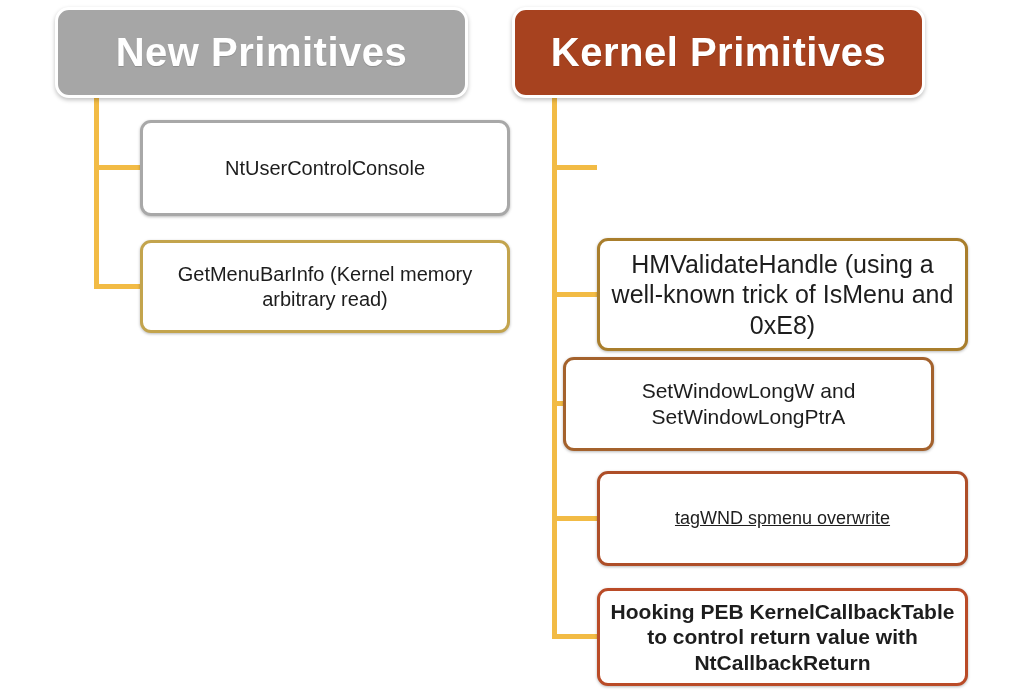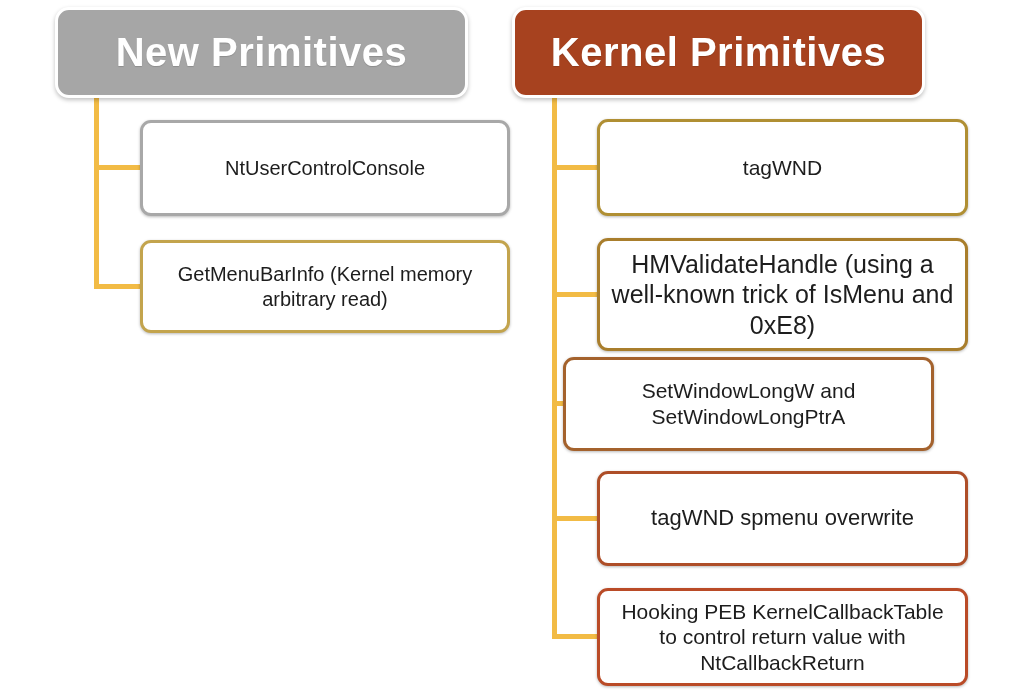--- a/index.html
+++ b/index.html
@@ -39,22 +39,22 @@
     color:var(--text-dark);
     padding:4px 14px;
     line-height:1.22;
     box-shadow:0 1px 3px rgba(0,0,0,0.28);
   }
   .node-l1 { left:140px; top:120px; width:370px; height:96px;  border-color:var(--border-gray);         font-size:20px; }
   .node-l2 { left:140px; top:240px; width:370px; height:93px;  border-color:var(--border-gold-light);   font-size:20px; }
   .node-r1 { left:597px; top:119px; width:371px; height:97px;  border-color:var(--border-gold);         font-size:21px; }
   .node-r2 { left:597px; top:238px; width:371px; height:113px; border-color:var(--border-bronze);       font-size:25px; padding:16px 7px; }
   .node-r3 { left:563px; top:357px; width:371px; height:94px;  border-color:var(--border-brown-orange); font-size:21px; }
-  .node-r4 { left:597px; top:471px; width:371px; height:95px;  border-color:var(--border-orange-red);   font-size:22px; }
-  .node-r5 { left:597px; top:588px; width:371px; height:98px;  border-color:var(--border-red-orange);   font-size:21px; padding:4px 10px; }
+  .node-r4 { left:597px; top:471px; width:371px; height:95px;  border-color:var(--border-orange-red);   font-size:18px;text-decoration:underline; }
+  .node-r5 { left:597px; top:588px; width:371px; height:98px;  border-color:var(--border-red-orange);   font-size:21px; padding:4px 10px;font-weight:bold; }
 
   
   .conn { position:absolute; background:var(--connector); }
   .conn-left-vertical  { left:94px;  top:97px; width:5px; height:192px; }
   .conn-left-stub-1    { left:94px;  top:165px; width:46px; height:5px; }
   .conn-left-stub-2    { left:94px;  top:284px; width:46px; height:5px; }
   .conn-right-vertical { left:552px; top:97px; width:5px; height:542px; }
   .conn-right-stub-1   { left:552px; top:165px; width:45px; height:5px; }
   .conn-right-stub-2   { left:552px; top:292px; width:45px; height:5px; }
   .conn-right-stub-3   { left:552px; top:401px; width:45px; height:5px; }
@@ -77,21 +77,20 @@
   <div class="conn conn-right-stub-5"></div>
 
   <div class="header header-gray">New Primitives</div>
 
   <div class="header header-red">Kernel Primitives</div>
 
   <div class="node node-l1">NtUserControlConsole</div>
 
   <div class="node node-l2">GetMenuBarInfo (Kernel memory arbitrary read)</div>
 
-  <div class="node node-r1">tagWND</div>
 
   <div class="node node-r2">HMValidateHandle (using a well-known trick of IsMenu and 0xE8)</div>
 
   <div class="node node-r3">SetWindowLongW and SetWindowLongPtrA</div>
 
   <div class="node node-r4">tagWND spmenu overwrite</div>
 
   <div class="node node-r5">Hooking PEB KernelCallbackTable to control return value with NtCallbackReturn</div>
 
 </div>

